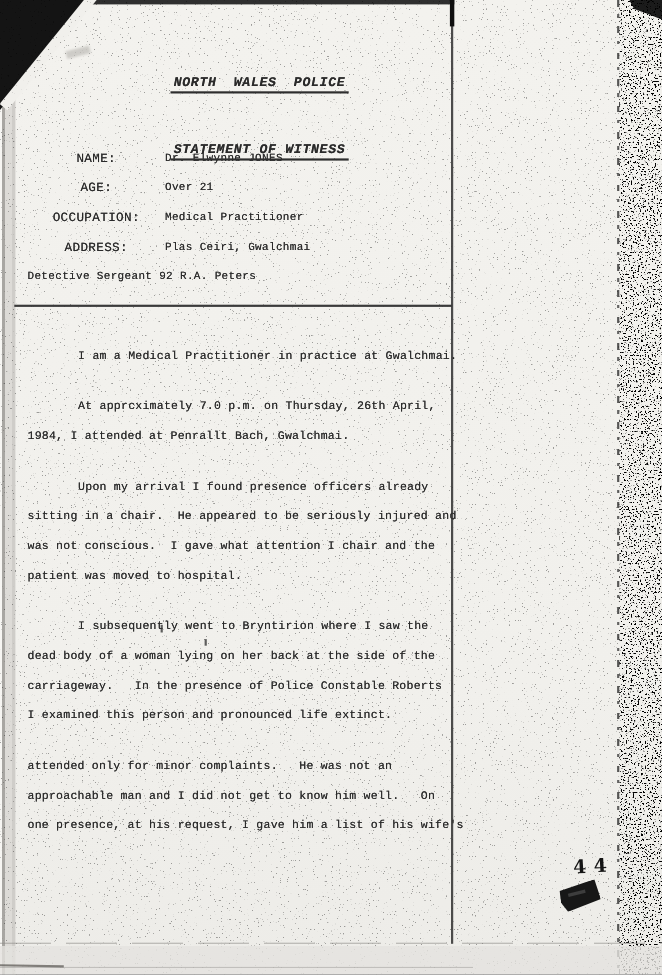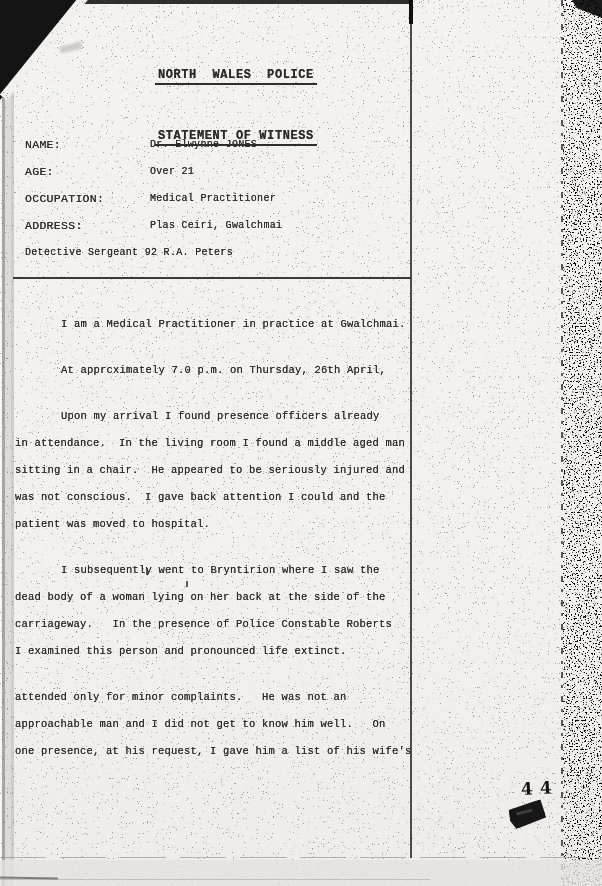--- a/index.html
+++ b/index.html
@@ -33,28 +33,28 @@
   .bottom-left-mark{position:absolute;left:0;top:877px;width:58px;height:2px;background:#55534f;opacity:.7;transform:rotate(1deg);}
   .smudge{position:absolute;left:60px;top:44px;width:22px;height:7px;background:#b6b4af;opacity:.6;
     filter:blur(1.2px);transform:rotate(-14deg);}
   .stray-1{position:absolute;left:146px;top:568px;width:2px;height:7px;background:#3a3a3a;opacity:.8;}
   .stray-2{position:absolute;left:186px;top:581px;width:2px;height:6px;background:#3a3a3a;opacity:.8;}
   .noise-band{position:absolute;left:563px;top:0;}
   .noise-page{position:absolute;left:0;top:0;opacity:.35;}
   
   .ink{text-shadow:0 0 .5px #4a4a4a;}
   .titles{position:absolute;left:14px;top:54px;width:397px;text-align:center;}
-  .title-line{font-size:12px;letter-spacing:.6px;font-weight:bold;white-space:pre;}
+  .title-line{font-size:12px;letter-spacing:.6px;font-weight:bold;white-space:pre;font-style:italic;}
   .title-line .u{display:inline-block;border-bottom:2px solid #2e2e2e;padding:0 3px 1px 3px;}
   .title-gap{height:16px;}
-  .fields{position:absolute;left:25px;top:131px;width:380px;}
+  .fields{position:absolute;left:25px;top:131px;width:380px;text-align:center;}
   .field-row{display:flex;height:27px;line-height:27px;font-size:11.5px;letter-spacing:.3px;white-space:pre;}
   .field-label{width:125px;flex:0 0 125px;}
   .field-value{font-size:10px;}
-  .body{position:absolute;left:15px;top:311px;width:386px;}
+  .body{position:absolute;left:25px;top:311px;width:386px;}
   .para{margin:0 0 19px 0;}
   .line{white-space:pre;font-size:10.5px;line-height:27px;letter-spacing:.2px;}
   .line.first{padding-left:46px;}
   
   .pagenum{position:absolute;left:521px;top:778px;font-family:"DejaVu Serif","Liberation Serif",serif;
     font-weight:bold;font-size:17px;letter-spacing:7px;color:#141414;transform:rotate(-3deg);}
   .blob{position:absolute;left:509px;top:803px;width:36px;height:23px;background:#171717;
     transform:rotate(-14deg);clip-path:polygon(4% 12%,96% 0%,100% 82%,12% 100%,0 58%);}
   .blob::after{content:"";position:absolute;left:8px;top:7px;width:16px;height:3px;background:#3d3d3d;}
 </style>
@@ -113,26 +113,26 @@
       <div class="field-row"><span class="field-label">ADDRESS:</span><span class="field-value">Plas Ceiri, Gwalchmai</span></div>
       <div class="field-row"><span class="field-value">Detective Sergeant 92 R.A. Peters</span></div>
     </div>
 
   <div class="body ink">
       <div class="para">
         <div class="line first">I am a Medical Practitioner in practice at Gwalchmai.</div>
       </div>
       <div class="para">
         <div class="line first">At apprcximately 7.0 p.m. on Thursday, 26th April,</div>
+        <div class="line">1984, I attended at Penrallt Bach, Gwalchmai.</div>
       </div>
       <div class="para">
         <div class="line first">Upon my arrival I found presence officers already</div>
-        <div class="line">in attendance.  In the living room I found a middle aged man</div>
         <div class="line">sitting in a chair.  He appeared to be seriously injured and</div>
-        <div class="line">was not conscious.  I gave back attention I could and the</div>
+        <div class="line">was not conscious.  I gave what attention I chair and the</div>
         <div class="line">patient was moved to hospital.</div>
       </div>
       <div class="para">
         <div class="line first">I subsequently went to Bryntirion where I saw the</div>
         <div class="line">dead body of a woman lying on her back at the side of the</div>
         <div class="line">carriageway.   In the presence of Police Constable Roberts</div>
         <div class="line">I examined this person and pronounced life extinct.</div>
       </div>
       <div class="para">
         <div class="line">attended only for minor complaints.   He was not an</div>

